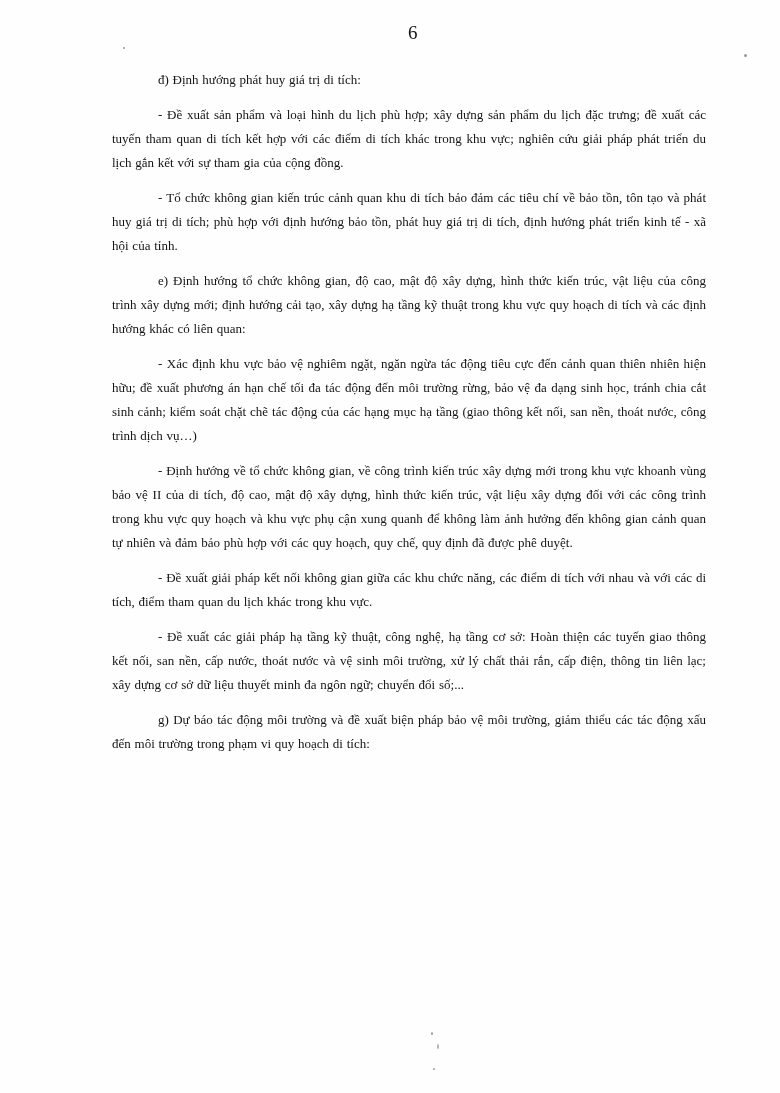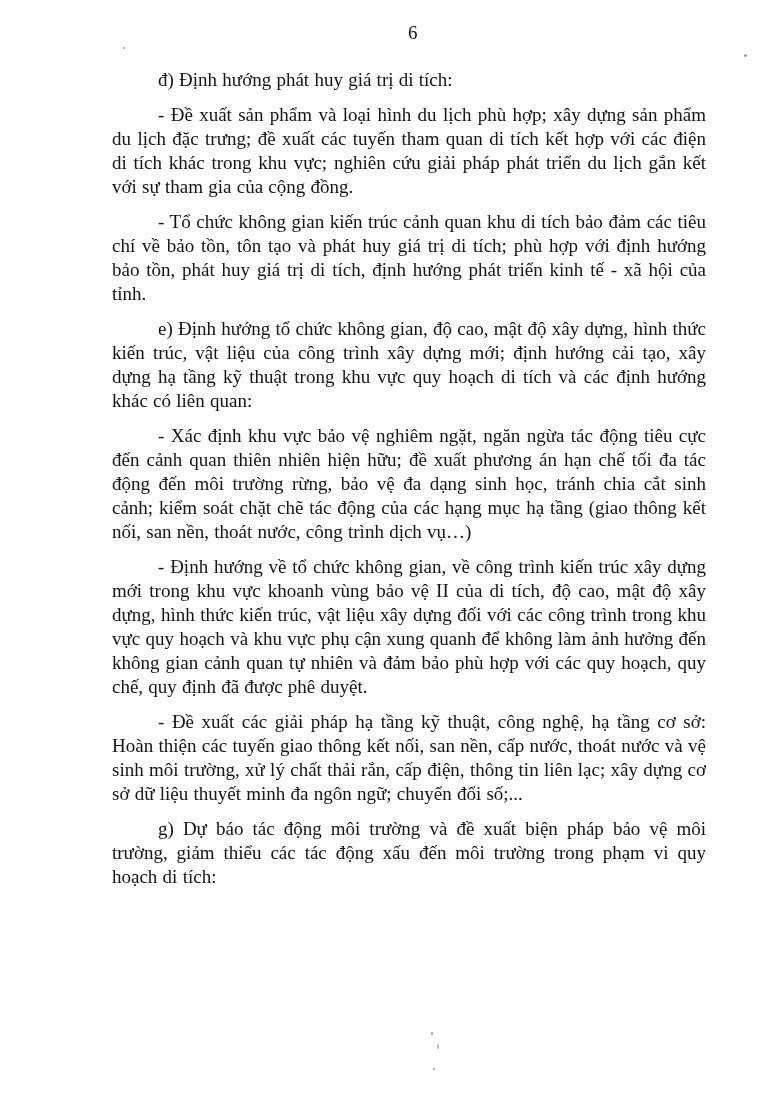--- a/index.html
+++ b/index.html
@@ -25,21 +25,21 @@
     padding: 22px 66px 0 112px;
   }
   .page-number {
     text-align: center;
     font-size: 19px;
     margin: 0 0 24px 0;
     letter-spacing: 0.5px;
   }
   .body-text p {
     margin: 0 8px 11px 0;
-    font-size: 19px;
+    font-size: 13px;
     line-height: 24px;
     text-align: justify;
     text-indent: 46px;
     word-spacing: 0.5px;
   }
   
   .speckle {
     position: absolute;
     background: #9a9a9a;
     border-radius: 50%;
@@ -50,25 +50,26 @@
   .sp4 { left: 437px; top: 1044px; width: 2px; height: 5px; background:#b0b0b0; }
   .sp5 { left: 433px; top: 1068px; width: 2px; height: 2px; }
 </style>
 </head>
 <body>
 
 <div class="page">
   <div class="page-number">6</div>
   <div class="body-text">
     <p>đ) Định hướng phát huy giá trị di tích:</p>
-    <p>- Đề xuất sản phẩm và loại hình du lịch phù hợp; xây dựng sản phẩm du lịch đặc trưng; đề xuất các tuyến tham quan di tích kết hợp với các điện di tích khác trong khu vực; nghiên cứu giải pháp phát triển du lịch gắn kết với sự tham gia của cộng đồng.</p>
+    <p>- Đề xuất sản phẩm và loại hình du lịch phù hợp; xây dựng sản phẩm du lịch đặc trưng; đề xuất các tuyến tham quan di tích kết hợp với các điểm di tích khác trong khu vực; nghiên cứu giải pháp phát triển du lịch gắn kết với sự tham gia của cộng đồng.</p>
     <p>- Tổ chức không gian kiến trúc cảnh quan khu di tích bảo đảm các tiêu chí về bảo tồn, tôn tạo và phát huy giá trị di tích; phù hợp với định hướng bảo tồn, phát huy giá trị di tích, định hướng phát triển kinh tế - xã hội của tỉnh.</p>
     <p>e) Định hướng tổ chức không gian, độ cao, mật độ xây dựng, hình thức kiến trúc, vật liệu của công trình xây dựng mới; định hướng cải tạo, xây dựng hạ tầng kỹ thuật trong khu vực quy hoạch di tích và các định hướng khác có liên quan:</p>
     <p>- Xác định khu vực bảo vệ nghiêm ngặt, ngăn ngừa tác động tiêu cực đến cảnh quan thiên nhiên hiện hữu; đề xuất phương án hạn chế tối đa tác động đến môi trường rừng, bảo vệ đa dạng sinh học, tránh chia cắt sinh cảnh; kiểm soát chặt chẽ tác động của các hạng mục hạ tầng (giao thông kết nối, san nền, thoát nước, công trình dịch vụ…)</p>
     <p>- Định hướng về tổ chức không gian, về công trình kiến trúc xây dựng mới trong khu vực khoanh vùng bảo vệ II của di tích, độ cao, mật độ xây dựng, hình thức kiến trúc, vật liệu xây dựng đối với các công trình trong khu vực quy hoạch và khu vực phụ cận xung quanh để không làm ảnh hưởng đến không gian cảnh quan tự nhiên và đảm bảo phù hợp với các quy hoạch, quy chế, quy định đã được phê duyệt.</p>
+    <p>- Đề xuất giải pháp kết nối không gian giữa các khu chức năng, các điểm di tích với nhau và với các di tích, điểm tham quan du lịch khác trong khu vực.</p>
     <p>- Đề xuất các giải pháp hạ tầng kỹ thuật, công nghệ, hạ tầng cơ sở: Hoàn thiện các tuyến giao thông kết nối, san nền, cấp nước, thoát nước và vệ sinh môi trường, xử lý chất thải rắn, cấp điện, thông tin liên lạc; xây dựng cơ sở dữ liệu thuyết minh đa ngôn ngữ; chuyển đổi số;...</p>
     <p>g) Dự báo tác động môi trường và đề xuất biện pháp bảo vệ môi trường, giảm thiểu các tác động xấu đến môi trường trong phạm vi quy hoạch di tích:</p>
   </div>
   <span class="speckle sp1"></span>
   <span class="speckle sp2"></span>
   <span class="speckle sp3"></span>
   <span class="speckle sp4"></span>
   <span class="speckle sp5"></span>
 </div>
 

